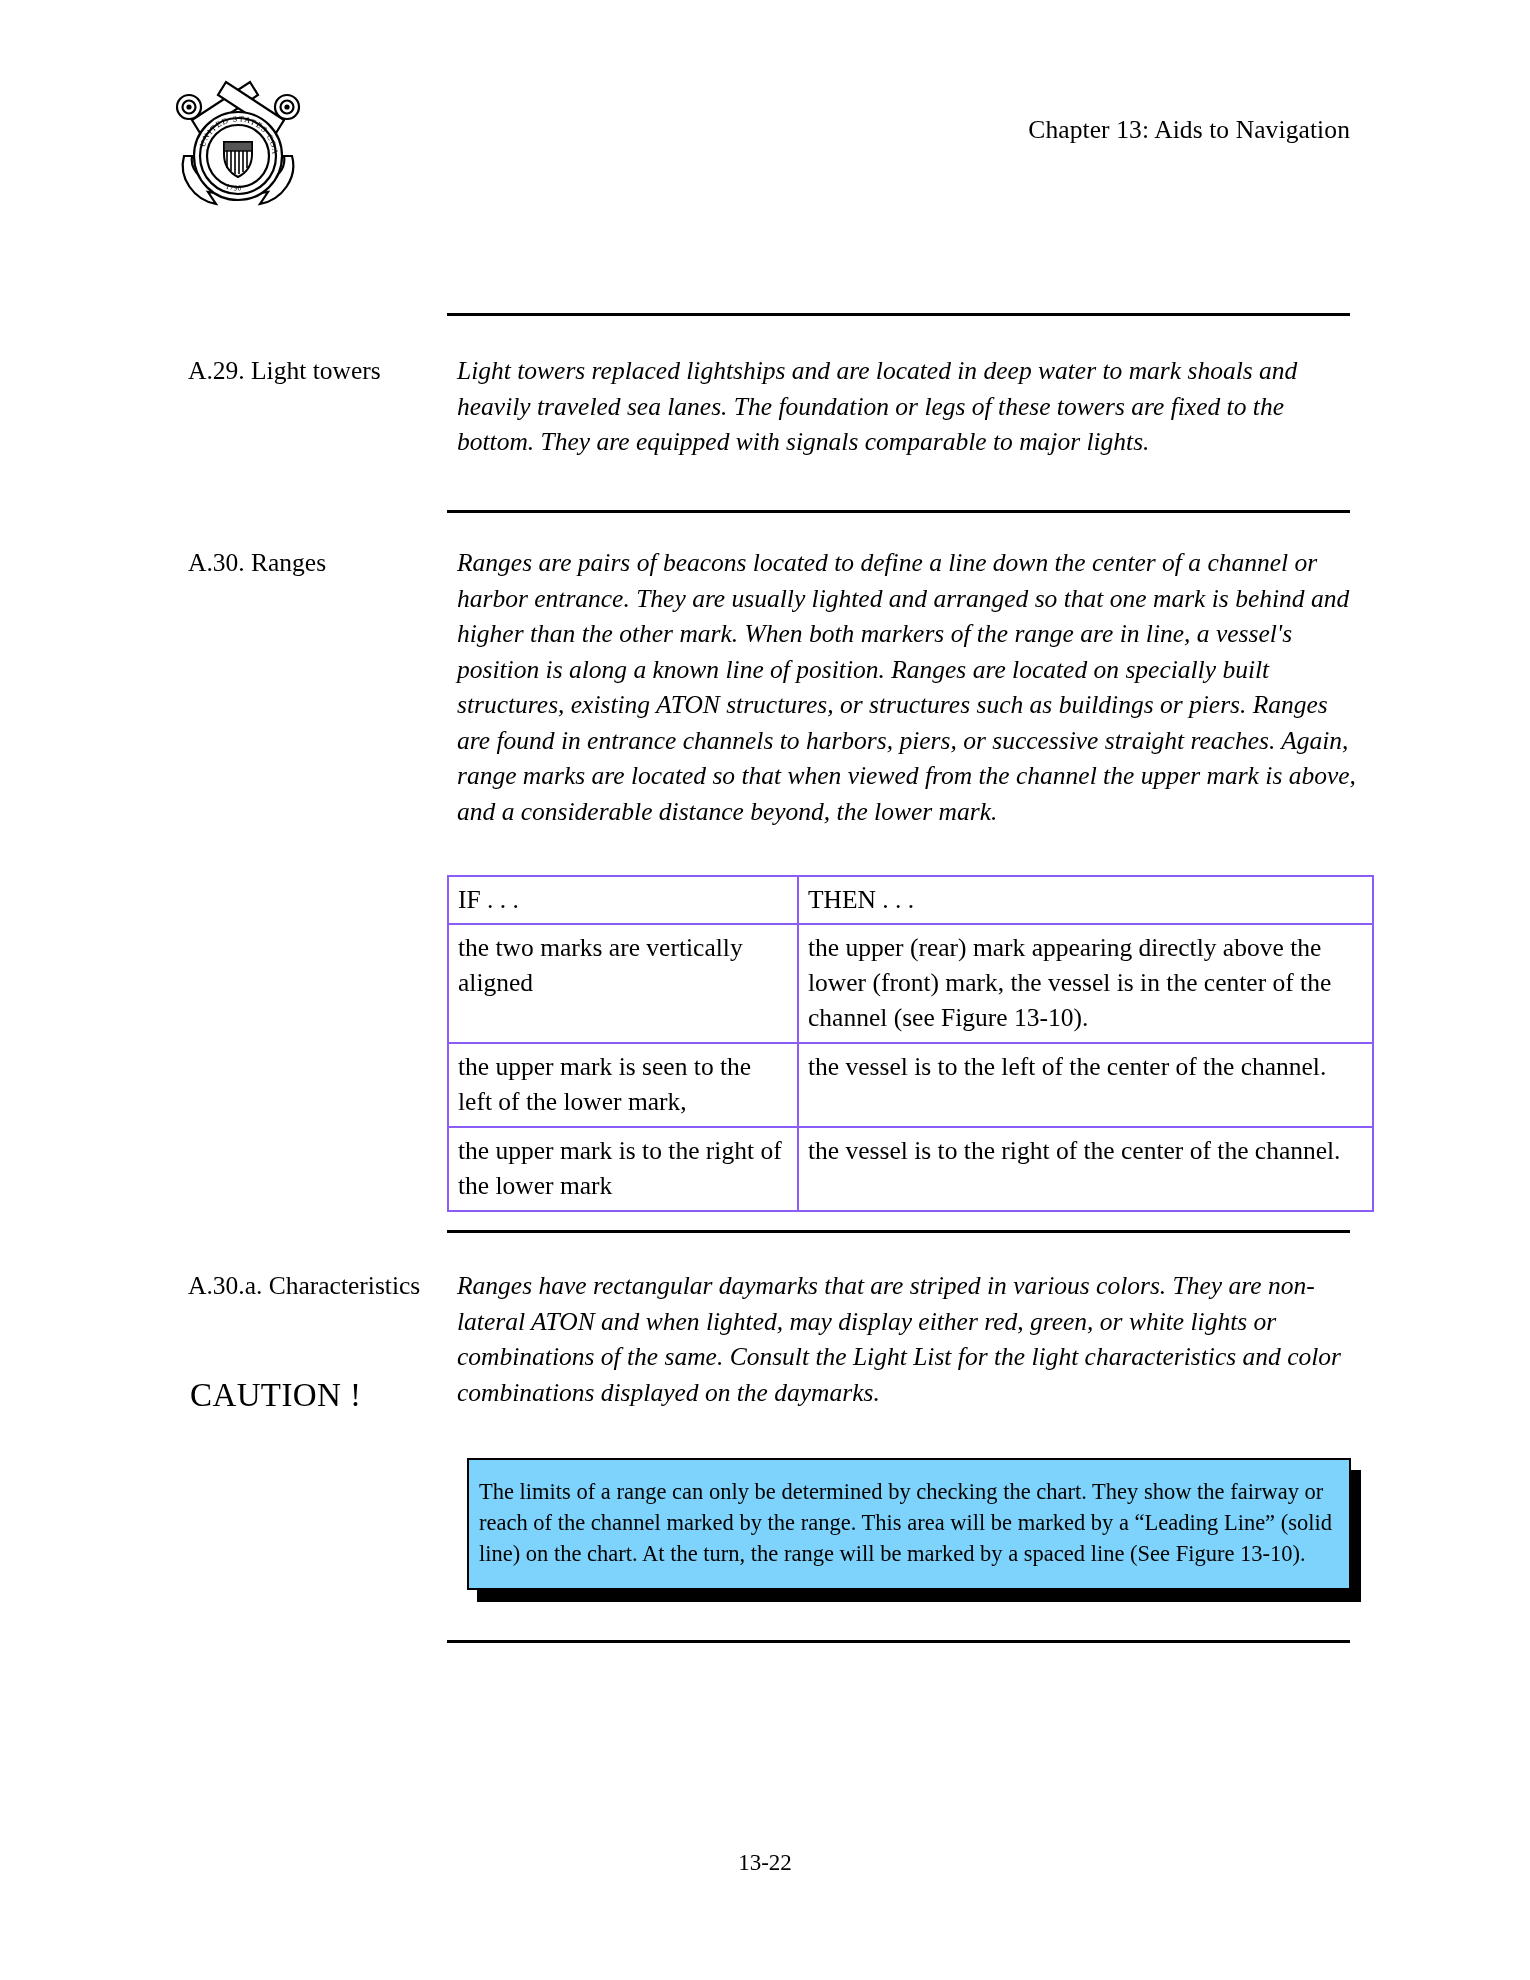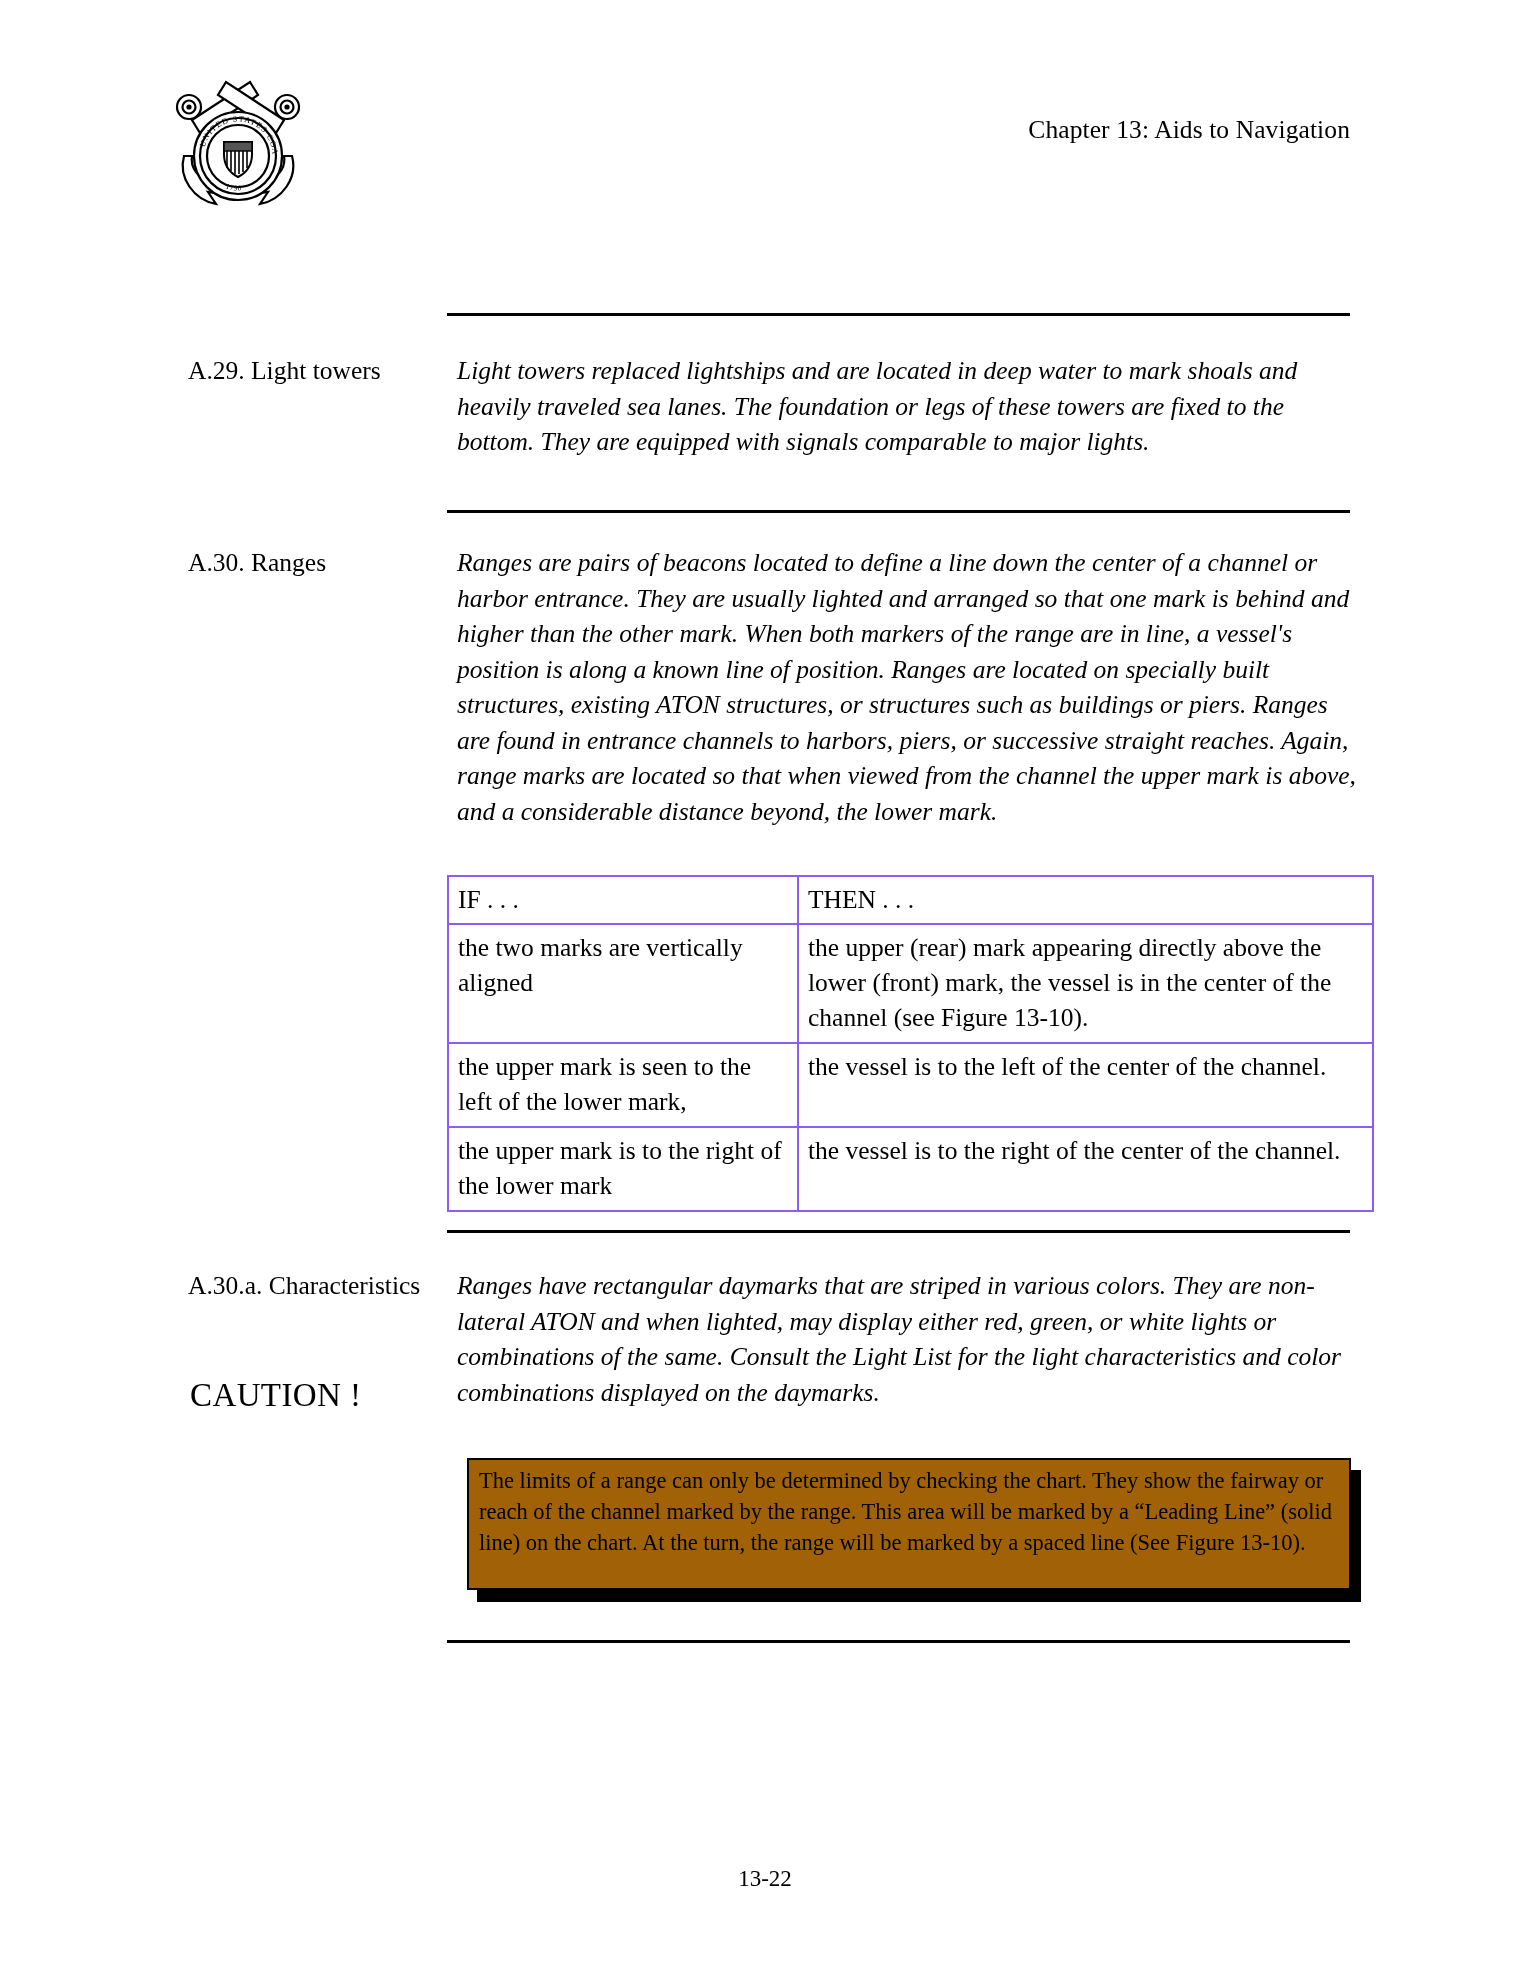--- a/index.html
+++ b/index.html
@@ -113,38 +113,37 @@
     width: 884px;
     height: 132px;
     background: #000000;
   }
   .caution-box {
     position: absolute;
     left: 467px;
     top: 1458px;
     width: 884px;
     height: 132px;
-    background: #a16207;
+    background: #7dd3fc;
     border: 2px solid #000000;
     box-sizing: border-box;
-    padding: 5px 10px 0 10px;
+    padding: 16px 10px 0 10px;
     font-size: 22.5px;
     line-height: 31px;
   }
   .caution-box p { margin: 0; }
 
   
   .footer {
     position: absolute;
     left: 0;
     top: 1850px;
     width: 1530px;
     text-align: center;
     font-size: 23px;
-    margin-top: 16px;
   }
 </style>
 </head>
 <body>
 
 <div class="page">
 
   <div class="header">
 
     <div class="logo">

